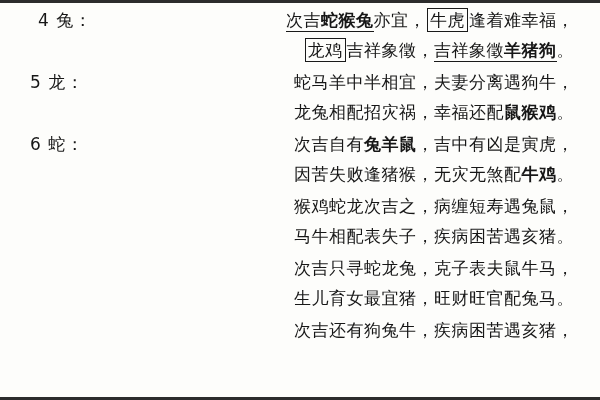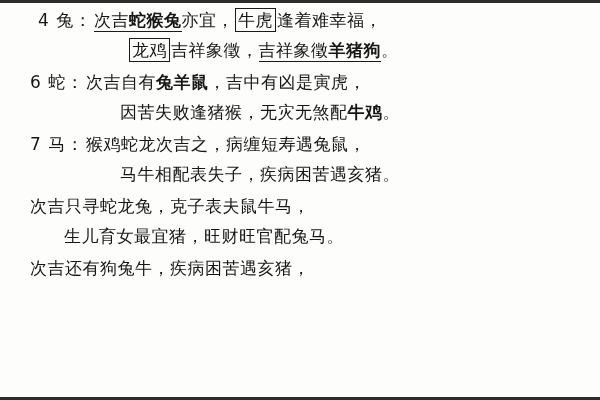--- a/index.html
+++ b/index.html
@@ -53,20 +53,21 @@
   }
   .entry-body {
     flex: 1 1 auto;
   }
   .line {
     font-size: 17px;
     line-height: 30px;
     color: #171717;
     letter-spacing: 0.5px;
     white-space: nowrap;
+    text-align: right;
   }
   .line.indent {
     padding-left: 34px;
   }
   .seg { }
   .seg.bold {
     font-weight: bold;
   }
   .seg.ul {
     border-bottom: 1.5px solid #1a1a1a;
@@ -90,28 +91,34 @@
   <div class="rule-bottom"></div>
   <div id="entries">
       <div class="entry">
         <div class="entry-num">4 兔：</div>
         <div class="entry-body">
           <div class="line"><span class="seg ul">次吉</span><span class="seg bold ul">蛇猴兔</span><span class="seg">亦宜，</span><span class="seg boxed">牛虎</span><span class="seg">逢着难幸福，</span></div>
           <div class="line indent"><span class="seg boxed">龙鸡</span><span class="seg">吉祥象徵，</span><span class="seg ul">吉祥象徵</span><span class="seg bold ul">羊猪狗</span><span class="seg">。</span></div>
         </div>
       </div>
       <div class="entry">
+        <div class="entry-num">5 龙：</div>
+        <div class="entry-body">
+          <div class="line"><span class="seg">蛇马羊中半相宜，夫妻分离遇狗牛，</span></div>
+          <div class="line indent"><span class="seg">龙兔相配招灾祸，幸福还配</span><span class="seg bold">鼠猴鸡</span><span class="seg">。</span></div>
+        </div>
+      </div>
+      <div class="entry">
         <div class="entry-num">6 蛇：</div>
         <div class="entry-body">
           <div class="line"><span class="seg">次吉自有</span><span class="seg bold">兔羊鼠</span><span class="seg">，吉中有凶是寅虎，</span></div>
           <div class="line indent"><span class="seg">因苦失败逢猪猴，无灾无煞配</span><span class="seg bold">牛鸡</span><span class="seg">。</span></div>
         </div>
       </div>
       <div class="entry">
-        <div class="entry-num">7 马：</div>
         <div class="entry-body">
           <div class="line"><span class="seg">猴鸡蛇龙次吉之，病缠短寿遇兔鼠，</span></div>
           <div class="line indent"><span class="seg">马牛相配表失子，疾病困苦遇亥猪。</span></div>
         </div>
       </div>
       <div class="entry">
         <div class="entry-body">
           <div class="line"><span class="seg">次吉只寻蛇龙兔，克子表夫鼠牛马，</span></div>
           <div class="line indent"><span class="seg">生儿育女最宜猪，旺财旺官配兔马。</span></div>
         </div>

